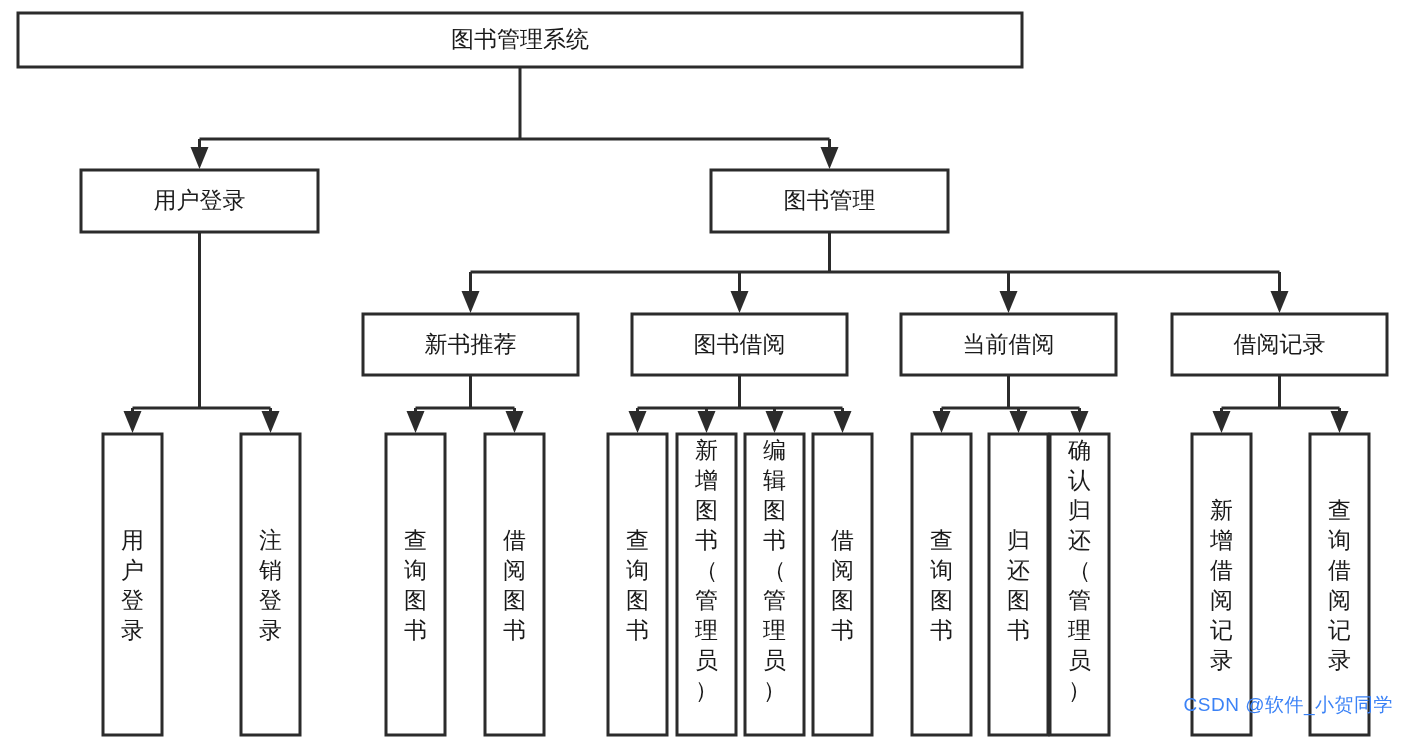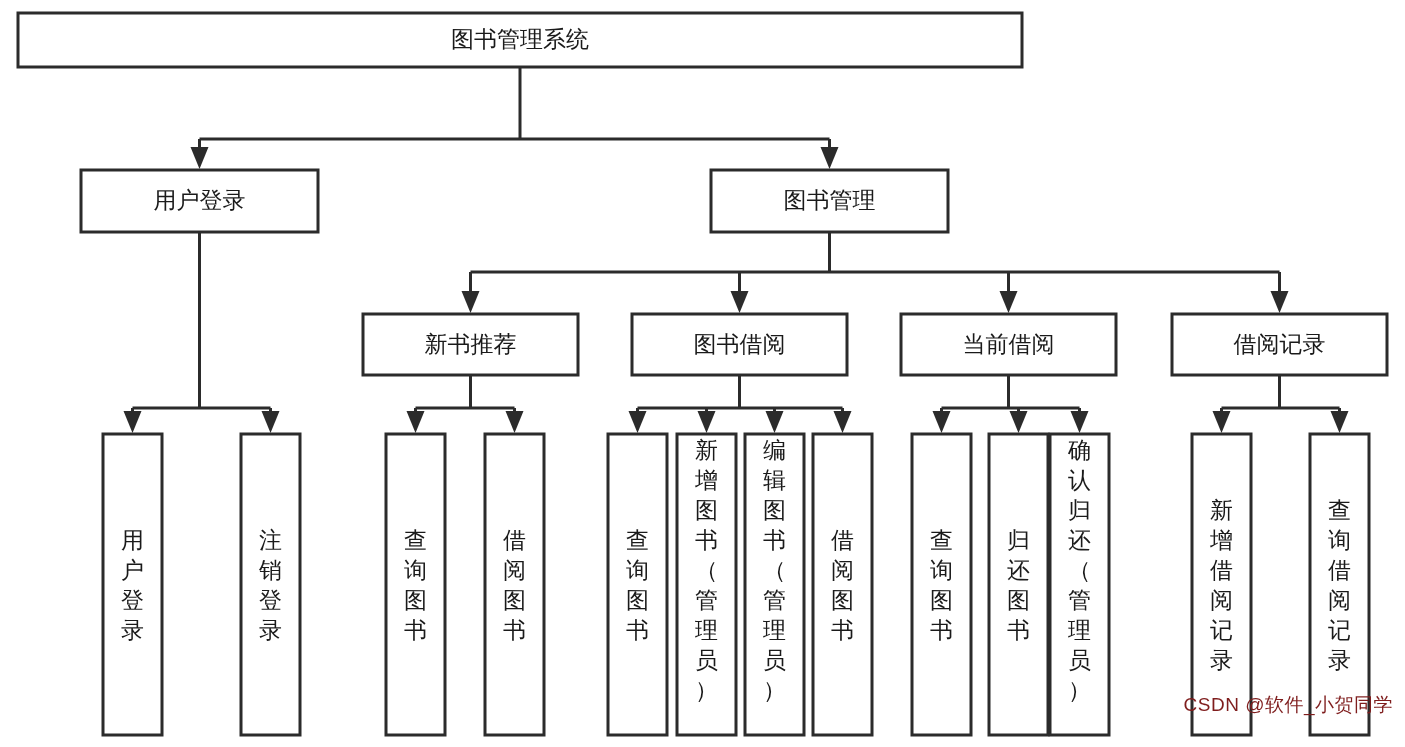--- a/index.html
+++ b/index.html
@@ -51,21 +51,21 @@
     font-family: "Liberation Sans", "DejaVu Sans", sans-serif;
     font-size: 23px;
     text-anchor: middle;
   }
   .watermark {
     position: absolute;
     right: 12px;
     bottom: 6px;
     font-family: "Liberation Sans", "DejaVu Sans", sans-serif;
     font-size: 19px;
-    color: #7f1d1d;
+    color: #3b82f6;
     white-space: nowrap;
     letter-spacing: 0.5px;
   }
 </style>
 </head>
 <body>
 
 <div id="diagram-root">
   <svg class="diagram-canvas" viewBox="0 0 1405 747" xmlns="http://www.w3.org/2000/svg">
     <g id="connector-layer">

